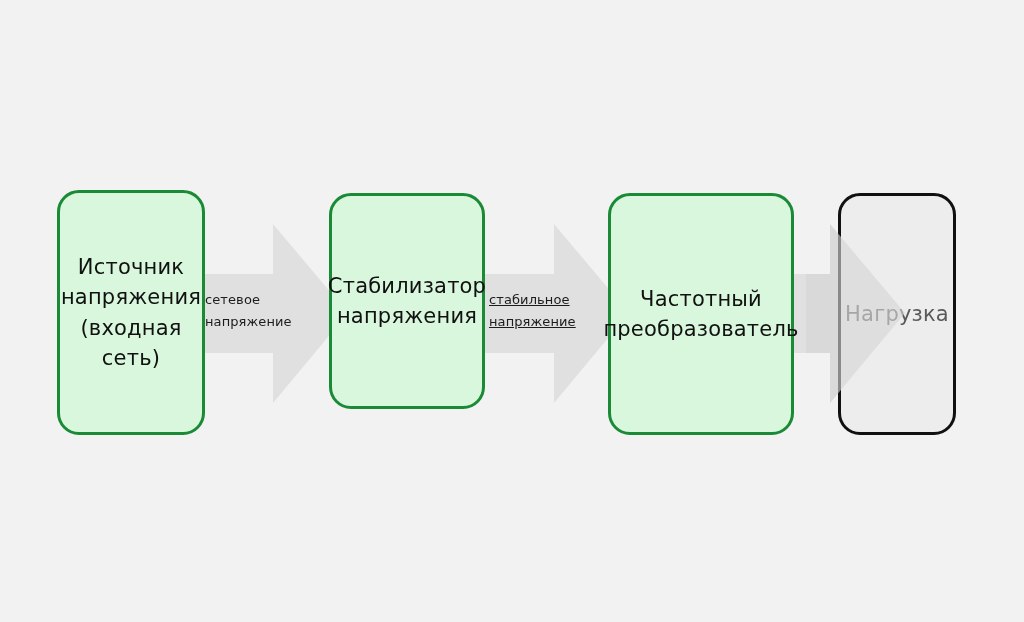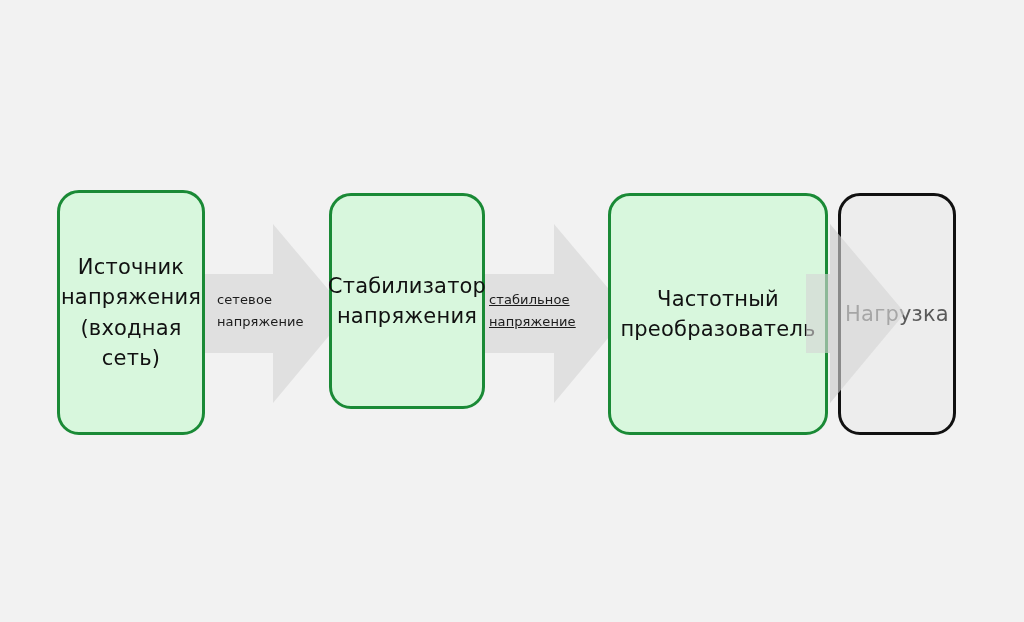--- a/index.html
+++ b/index.html
@@ -89,34 +89,34 @@
 напряжения
 (входная
 сеть)</span>
     </div>
 
     <div class="node node-green" style="left:329px; top:193px; width:156px; height:216px;">
       <span class="node-text">Стабилизатор
 напряжения</span>
     </div>
 
-    <div class="node node-green" style="left:608px; top:193px; width:220px; height:242px;">
+    <div class="node node-green" style="left:608px; top:193px; width:186px; height:242px;">
       <span class="node-text">Частотный
 преобразователь</span>
     </div>
 
     <div class="node node-load" style="left:838px; top:193px; width:118px; height:242px;">
       <span class="node-text">Нагрузка</span>
     </div>
   </div>
 
   <svg class="layer-overlay" viewBox="0 0 1024 622">
     <path d="M 806 274 L 830 274 L 830 224 L 905 313 L 830 403 L 830 353 L 806 353 Z" fill="#d5d5d5" fill-opacity="0.62"></path>
   </svg>
 
   <div class="layer-labels">
-    <div class="edge-label" style="left:205px; top:289px;padding-left:12px;">сетевое
+    <div class="edge-label" style="left:205px; top:289px;">сетевое
 напряжение</div>
     <div class="edge-label" style="left:489px; top:289px;text-decoration:underline;">стабильное
 напряжение</div>
   </div>
 
 </div>
 
 </body></html>

